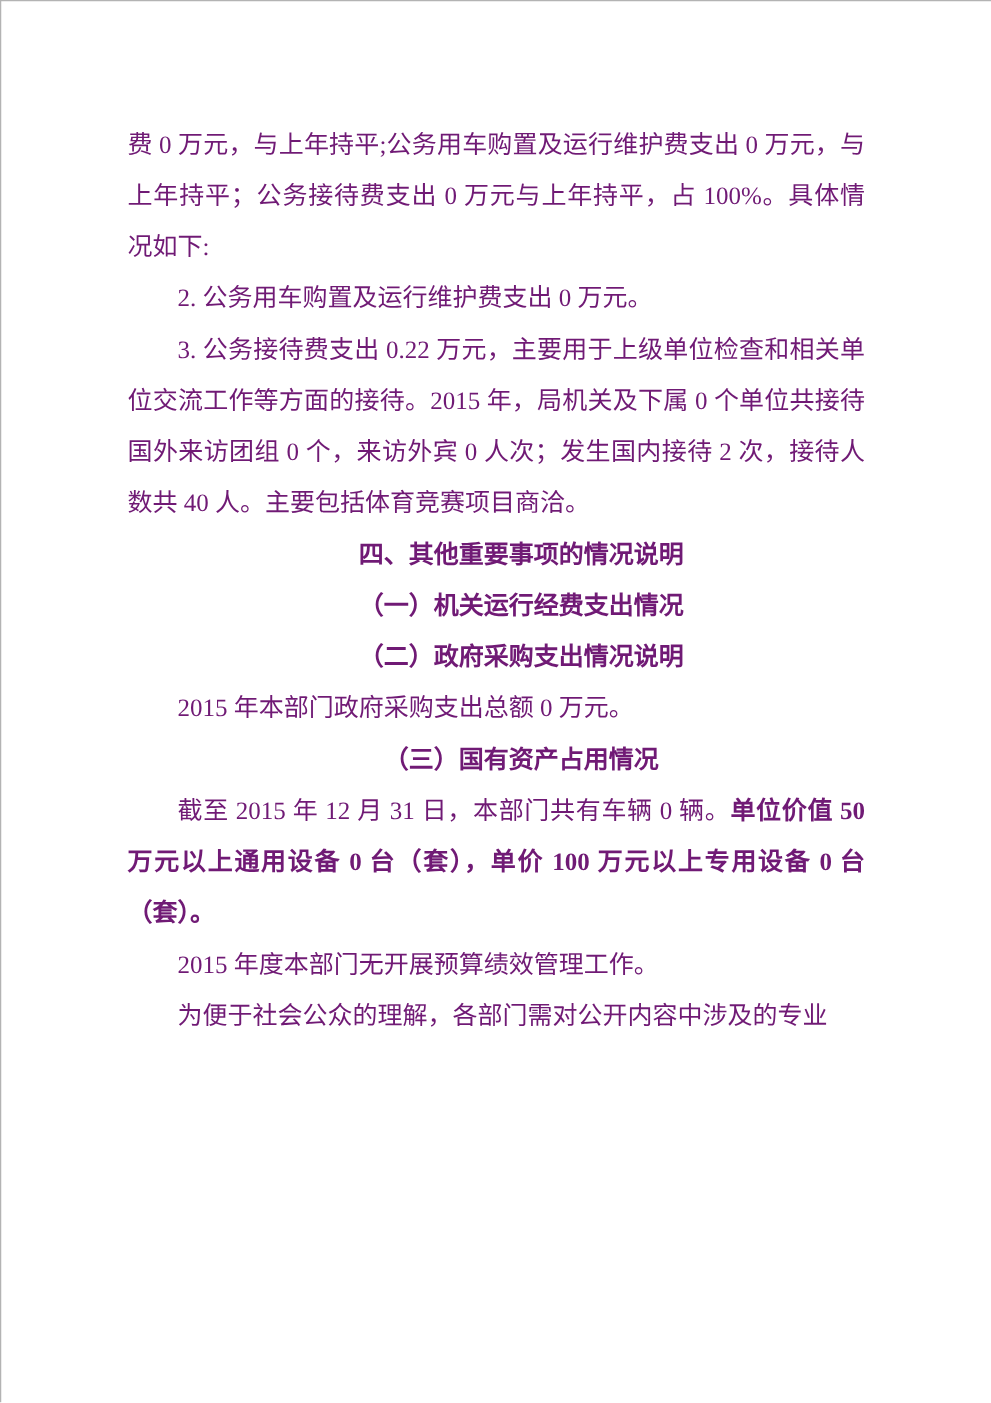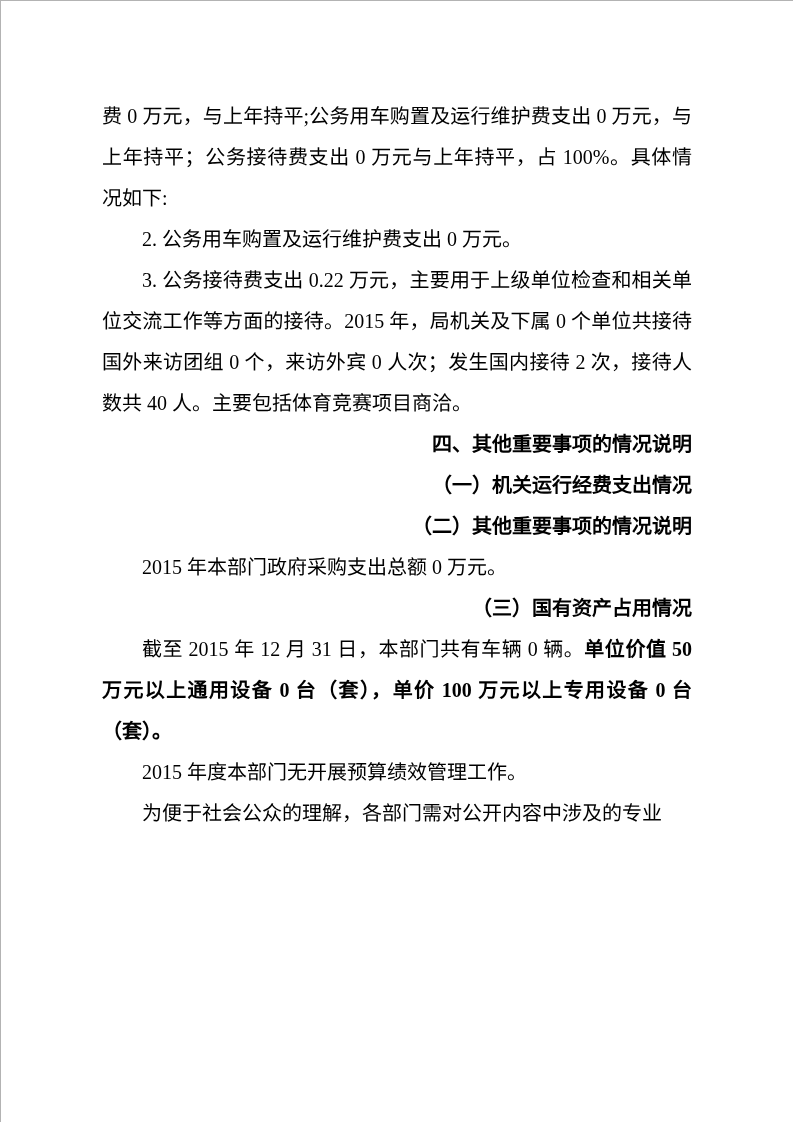--- a/index.html
+++ b/index.html
@@ -12,36 +12,36 @@
     width: 793px;
     height: 1122px;
     box-sizing: border-box;
     background: #ffffff;
     border-top: 1px solid #b3b3b3;
     border-left: 1px solid #b3b3b3;
     padding: 95px 101px 0 101px;
     font-family: "Liberation Serif", "DejaVu Serif", serif;
     font-size: 20px;
     line-height: 41px;
-    color: #000000;
+    color: #701a75;
     overflow: hidden;
   }
   .para {
     margin: 0;
     text-align: justify;
     text-indent: 2em;
   }
   .para.no-indent {
     text-indent: 0;
   }
   .heading {
     margin: 0;
     font-weight: bold;
     text-indent: 2em;
-    text-align: right;
+    text-align: center;
   }
   .part-heading {
     margin-top: 35px;
   }
   .bold-run {
     font-weight: bold;
   }
 </style>
 </head>
 <body>
@@ -53,21 +53,21 @@
 
   <p class="para">2. 公务用车购置及运行维护费支出 0 万元。</p>
 
   <p class="para">3. 公务接待费支出 0.22 万元，主要用于上级单位检查和相关单位交流工作等方面的接待。2015 年，局机关及下属 0 个单位共接待国外来访团组 0 个，来访外宾 0 人次；发生国内接待 2 次，接待人数共 40 人。主要包括体育竞赛项目商洽。</p>
 
   <p class="heading">四、其他重要事项的情况说明</p>
 
   <p class="heading">（一）机关运行经费支出情况</p>
 
 
-  <p class="heading">（二）其他重要事项的情况说明</p>
+  <p class="heading">（二）政府采购支出情况说明</p>
 
   <p class="para">2015 年本部门政府采购支出总额 0 万元。</p>
 
   <p class="heading">（三）国有资产占用情况</p>
 
   <p class="para"><span>截至 2015 年 12 月 31 日，本部门共有车辆 0 辆。</span><span class="bold-run">单位价值 50 万元以上通用设备 0 台（套），单价 100 万元以上专用设备 0 台（套）。</span></p>
 
 
   <p class="para">2015 年度本部门无开展预算绩效管理工作。</p>
 

